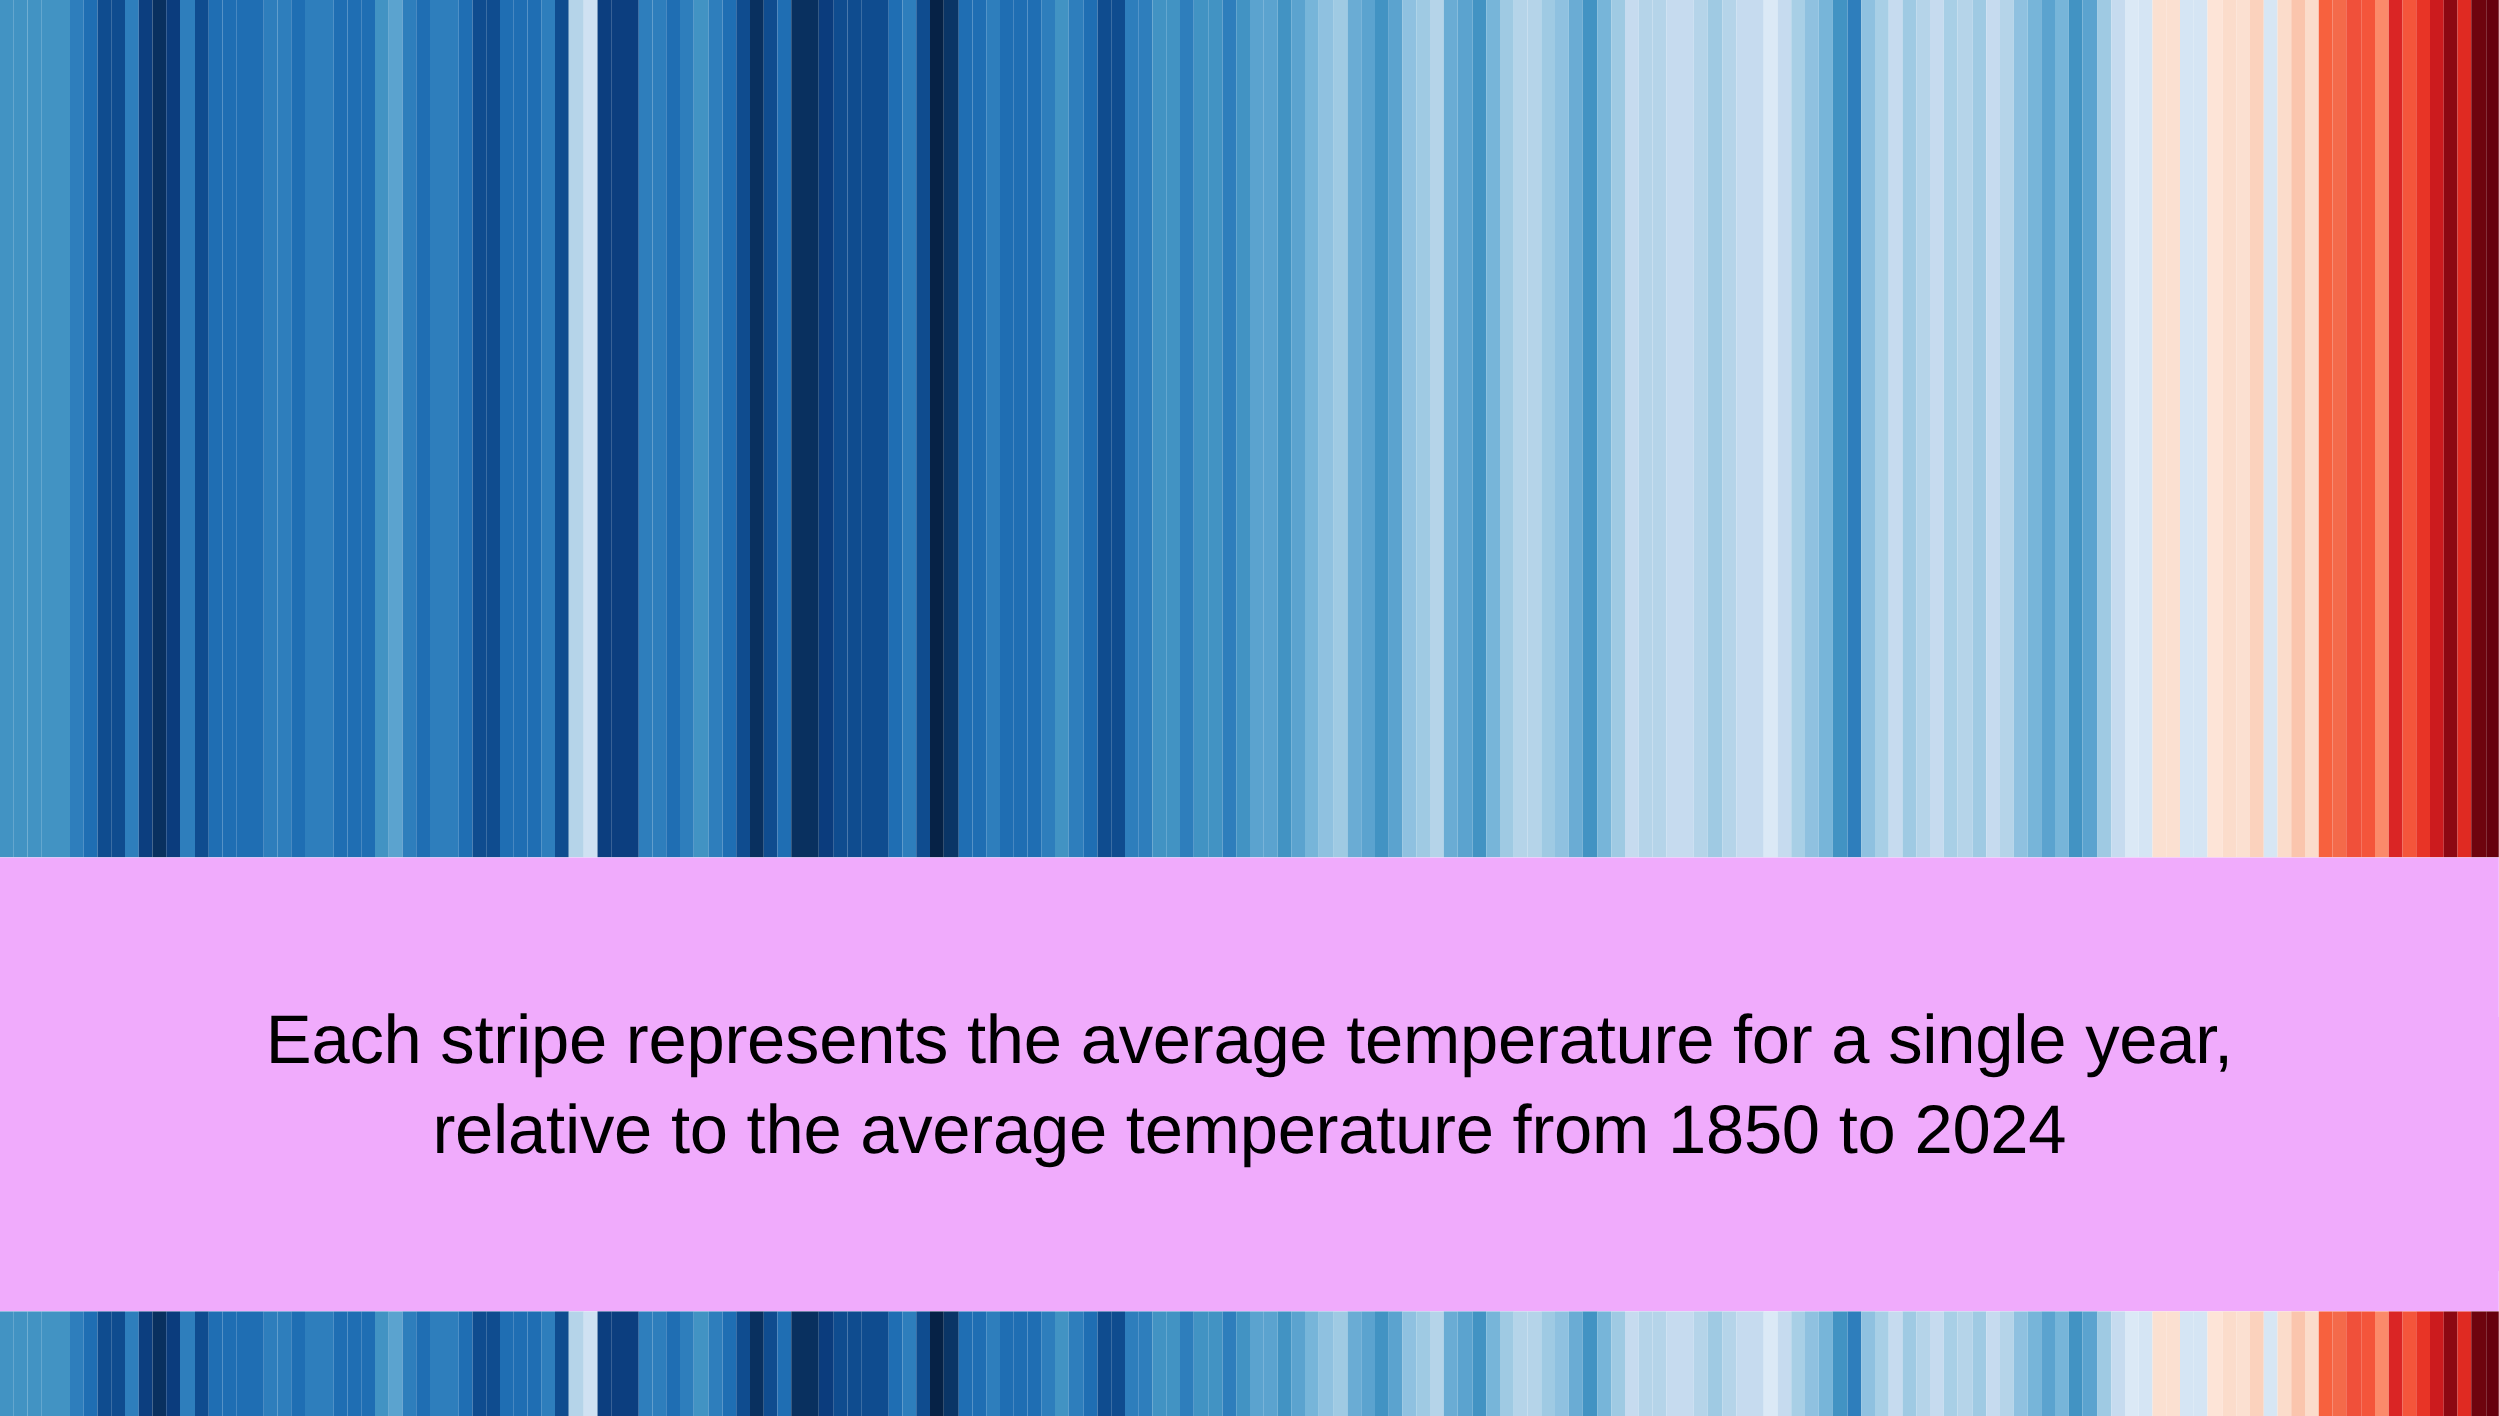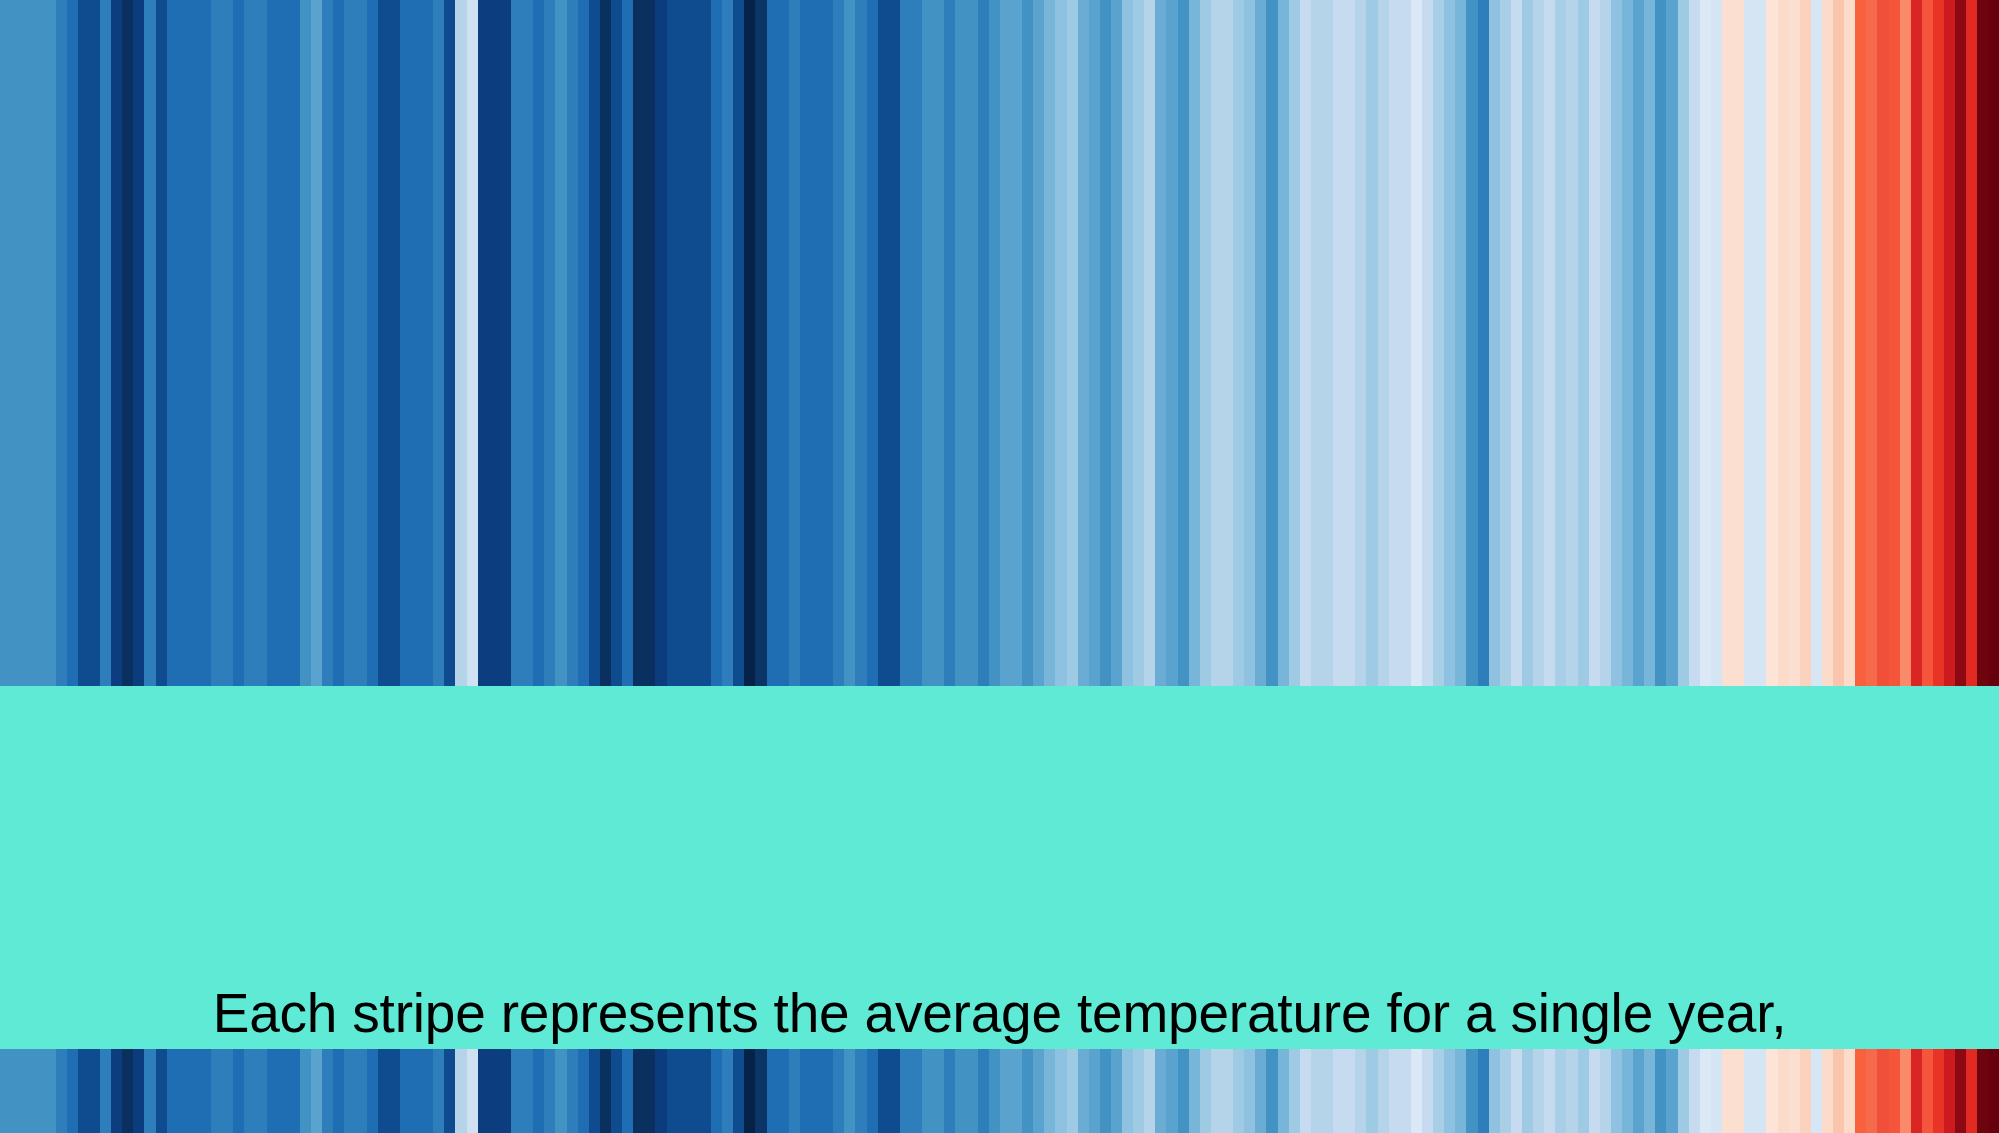--- a/index.html
+++ b/index.html
@@ -42,23 +42,23 @@
     width: 1999px;
     height: 686px;
   }
 
   #caption-band {
     position: absolute;
     left: 0;
     top: 686px;
     width: 1999px;
     height: 363px;
-    background: #5eead4;
+    background: #f0abfc;
     display: flex;
-    align-items: flex-end;
+    align-items: center;
     justify-content: center;
   }
 
   #caption-text {
     width: 1860px;
     text-align: center;
     color: #000000;
     font-family: "Liberation Sans", sans-serif;
     font-size: 55px;
     font-weight: 400;
@@ -263,20 +263,21 @@
       <div class="stripe" style="background-color: rgb(204, 27, 30);"></div>
       <div class="stripe" style="background-color: rgb(140, 8, 18);"></div>
       <div class="stripe" style="background-color: rgb(224, 42, 34);"></div>
       <div class="stripe" style="background-color: rgb(110, 4, 14);"></div>
       <div class="stripe" style="background-color: rgb(102, 0, 13);"></div>
     </div>
 
   <div id="caption-band">
     <div id="caption-text">
       <span class="cap-line">Each stripe represents the average temperature for a single year,</span>
+      <span class="cap-line">relative to the average temperature from 1850 to 2024</span>
     </div>
   </div>
 
   <div id="footer-stripes" class="stripe-band">
       <div class="stripe" style="background-color: rgb(66, 147, 195);"></div>
       <div class="stripe" style="background-color: rgb(66, 147, 195);"></div>
       <div class="stripe" style="background-color: rgb(66, 147, 195);"></div>
       <div class="stripe" style="background-color: rgb(66, 147, 195);"></div>
       <div class="stripe" style="background-color: rgb(66, 147, 195);"></div>
       <div class="stripe" style="background-color: rgb(46, 126, 188);"></div>

